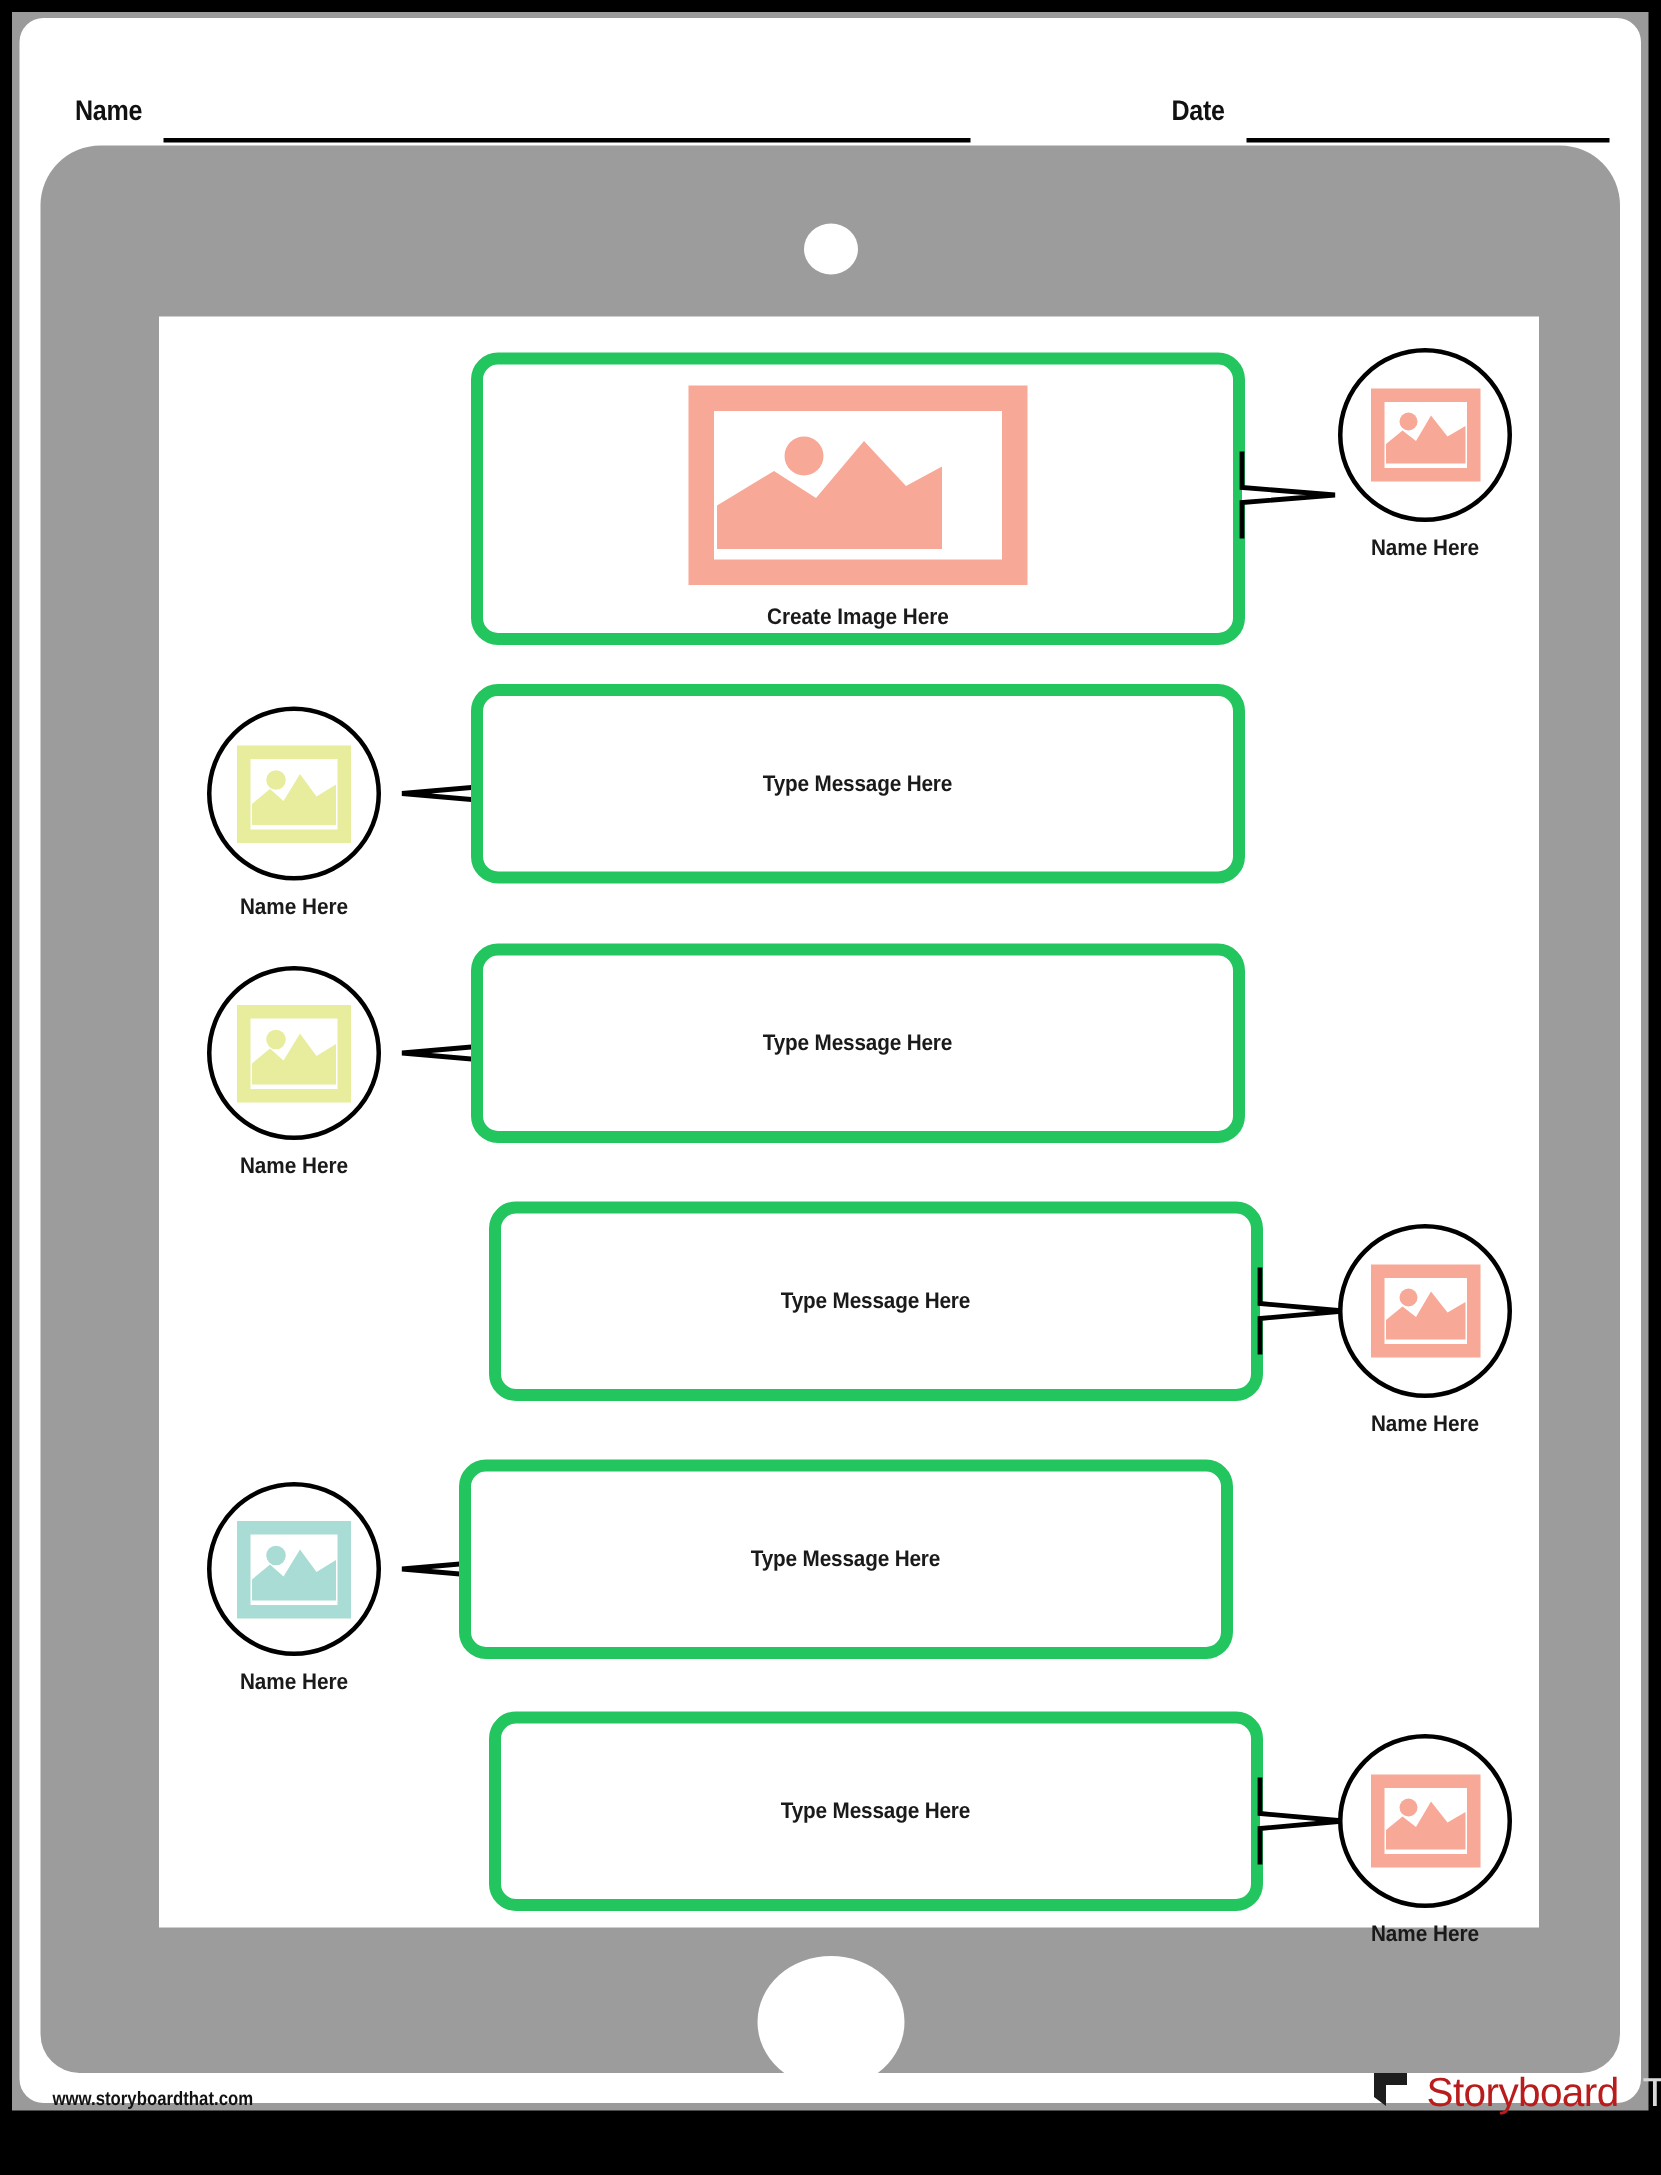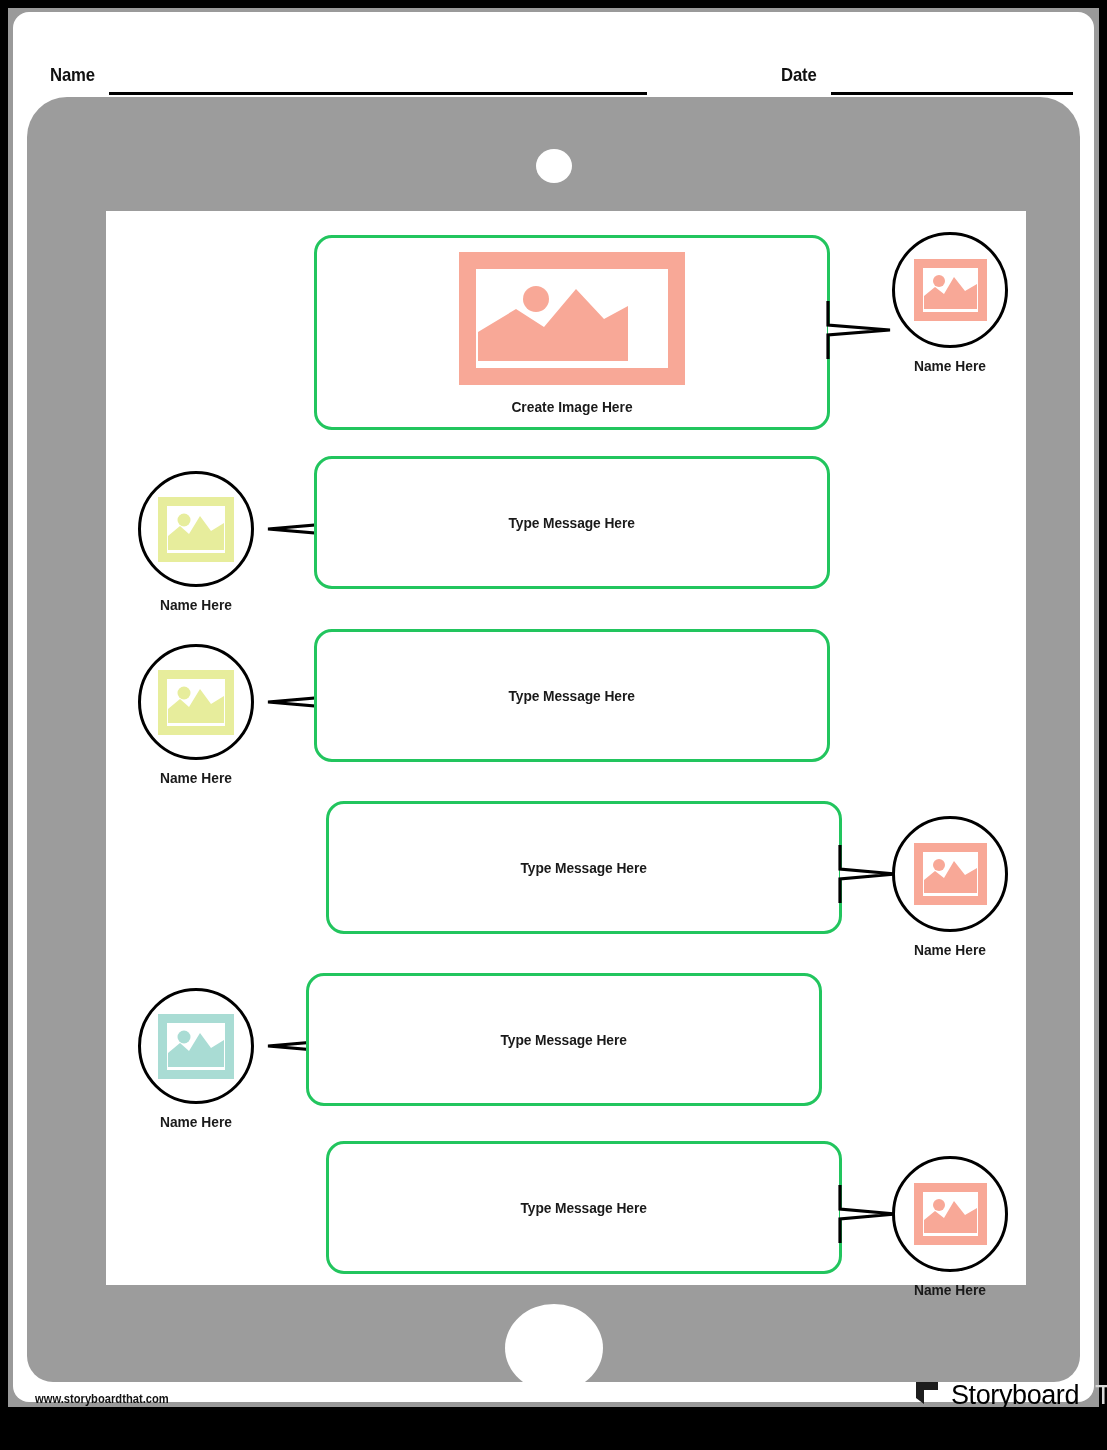--- a/index.html
+++ b/index.html
@@ -108,21 +108,21 @@
   
   .row {
     position: absolute;
   }
 
   
   .bubble {
     position: absolute;
     box-sizing: border-box;
     background: #ffffff;
-    border: 3px solid #22c55e;
+    border: 8px solid #22c55e;
     border-radius: 18px;
     display: flex;
     align-items: center;
     justify-content: center;
   }
   .bubble-label {
     font-size: 15px;
     font-weight: 700;
     color: #1a1a1a;
     letter-spacing: -0.1px;
@@ -199,21 +199,21 @@
     display: flex;
     align-items: center;
     gap: 10px;
   }
   .brand-mark {
     width: 28px;
     height: 30px;
   }
   .brand-text {
     font-size: 27px;
-    color: #000000;
+    color: #b91c1c;
     letter-spacing: -0.4px;
   }
   .brand-text-2 {
     font-size: 27px;
     color: #d8d8d8;
     letter-spacing: -0.4px;
     margin-left: 6px;
   }
 </style>
 </head>

